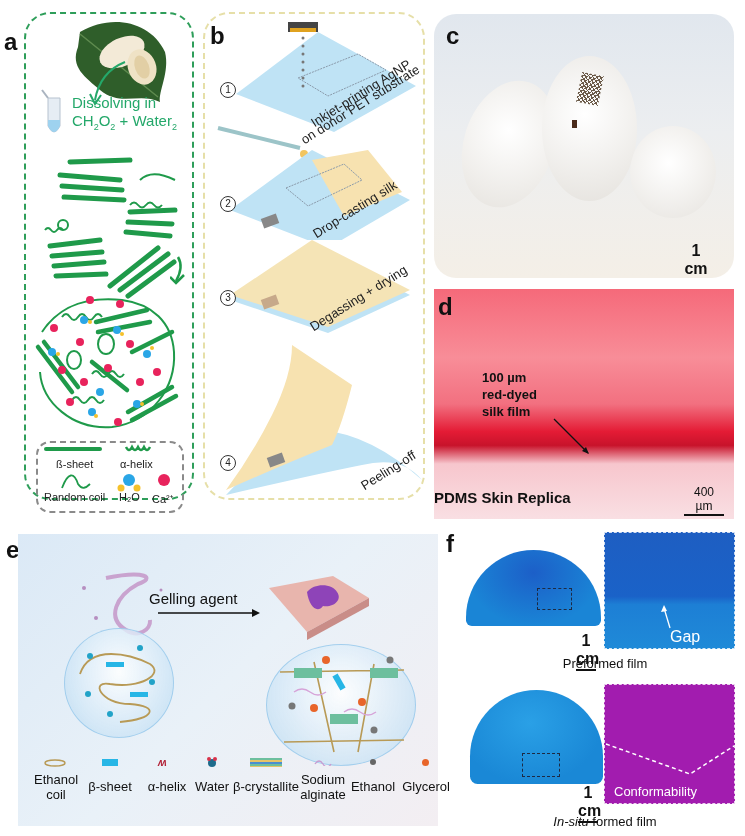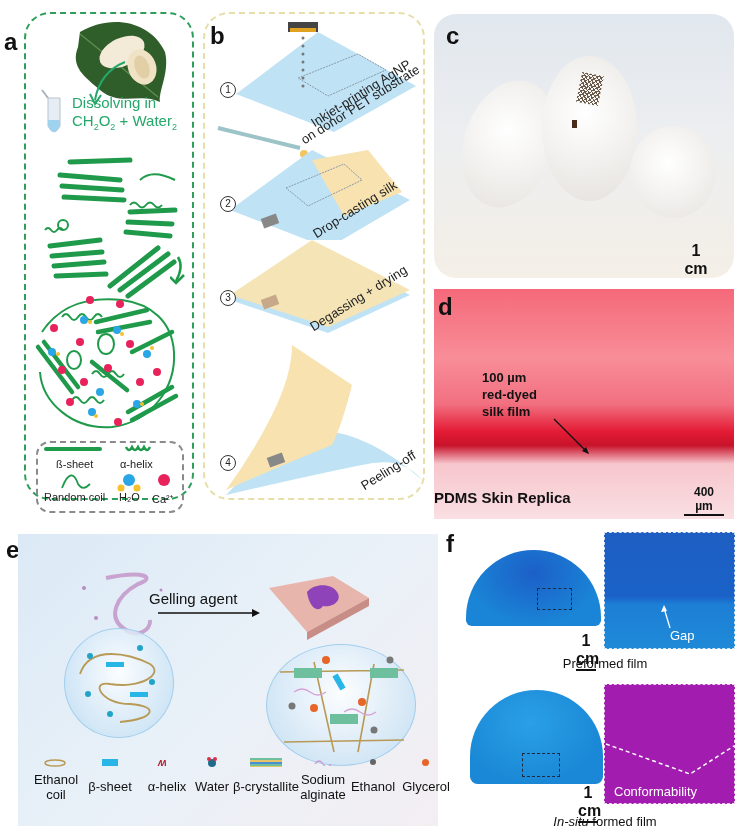--- a/index.html
+++ b/index.html
@@ -226,21 +226,21 @@
   <div class="abs" style="left:48px;top:80px;font-weight:bold;font-size:13px;line-height:17px;color:#111">
     <div>100 µm</div>
     <div>red-dyed</div>
     <div>silk film</div>
   </div>
   <svg class="abs" style="left:118px;top:128px" width="42" height="42">
       <path d="M2 2 L36 36" stroke="#111" stroke-width="1.3"></path>
       <path d="M30 34 L37 37 L34 30" fill="#111"></path>
     </svg>
   <div class="abs" style="left:0;top:200px;font-weight:bold;font-size:15px;color:#111">PDMS Skin Replica</div>
-  <div class="scale" style="left:250px;top:196px;width:40px;font-weight:bold;font-size:12px"><span>400 µm</span><i></i></div>
+  <div class="scale" style="left:250px;top:196px;width:40px;font-weight:normal;font-size:12px"><span>400 µm</span><i></i></div>
 </div>
 
 <div class="plabel" style="left:6px;top:536px">e</div>
 <div id="pe" class="abs">
   <svg class="abs" style="left:48px;top:34px" width="110" height="80">
     <path d="M40 10 C80 2,90 10,72 16 C50 28,40 50,60 62 C72 70,85 62,84 52" stroke="#c9a3cf" stroke-width="4" fill="none"></path>
     <circle cx="18" cy="20" r="2" fill="#b68ec0"></circle>
       <circle cx="95" cy="22" r="1.5" fill="#b68ec0"></circle>
       <circle cx="30" cy="50" r="2" fill="#b68ec0"></circle>
   </svg>
@@ -325,21 +325,21 @@
 
 <div class="abs" style="left:466px;top:550px;width:135px;height:76px;border-radius:70px 70px 6px 6px;background:radial-gradient(ellipse at 50% 30%,#1c5fc8,#1a85d6 70%)"></div>
 <div class="dash" style="left:537px;top:588px;width:35px;height:22px"></div>
 <div class="scale" style="left:576px;top:632px;width:20px"><span>1 cm</span><i></i></div>
 <div class="bluebox" style="left:604px;top:532px;width:131px;height:117px;background:linear-gradient(180deg,#1e5ec2 0%,#1a62c8 55%,#1d7fd5 62%,#1f8ad8 100%)">
   <div class="dash" style="left:0;top:0;width:131px;height:117px;border-color:#ffffff;opacity:.8"></div>
   <svg class="abs" style="left:56px;top:72px" width="14" height="26">
       <path d="M10 24 L4 4" stroke="#fff" stroke-width="1.3"></path>
       <path d="M1 8 L4 1 L7 7" fill="#fff"></path>
     </svg>
-  <div class="abs" style="left:66px;top:96px;font-size:13px;color:#fff">Gap</div>
+  <div class="abs" style="left:66px;top:96px;font-size:16px;color:#fff">Gap</div>
 </div>
 <div class="cap" style="left:520px;top:656px;width:170px">Preformed film</div>
 
 <div class="abs" style="left:470px;top:690px;width:133px;height:94px;border-radius:70px 70px 8px 8px;background:radial-gradient(ellipse at 45% 35%,#2aa0e6,#1a88d6 70%)"></div>
 <div class="dash" style="left:522px;top:753px;width:38px;height:24px"></div>
 <div class="scale" style="left:578px;top:784px;width:20px"><span>1 cm</span><i></i></div>
 <div class="bluebox" style="left:604px;top:684px;width:131px;height:120px;background:#a21caf">
   <div class="dash" style="left:0;top:0;width:131px;height:120px;border-color:#ffffff;opacity:.8"></div>
   <svg class="abs" style="left:0;top:54px" width="131" height="40">
       <path d="M2 6 L86 36 L130 8" stroke="#fff" stroke-width="1.5" stroke-dasharray="4 3" fill="none"></path>

